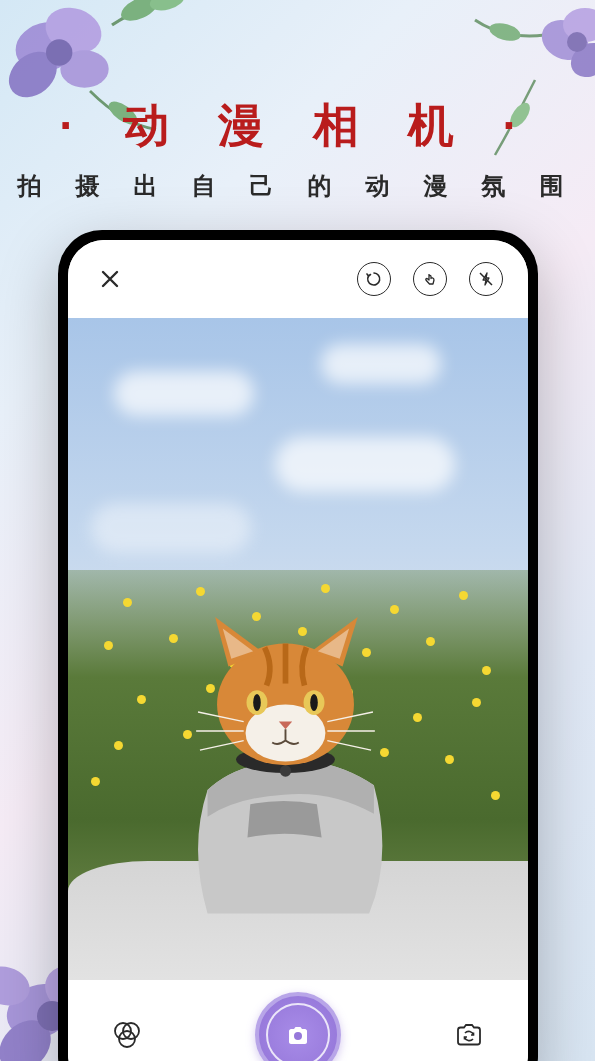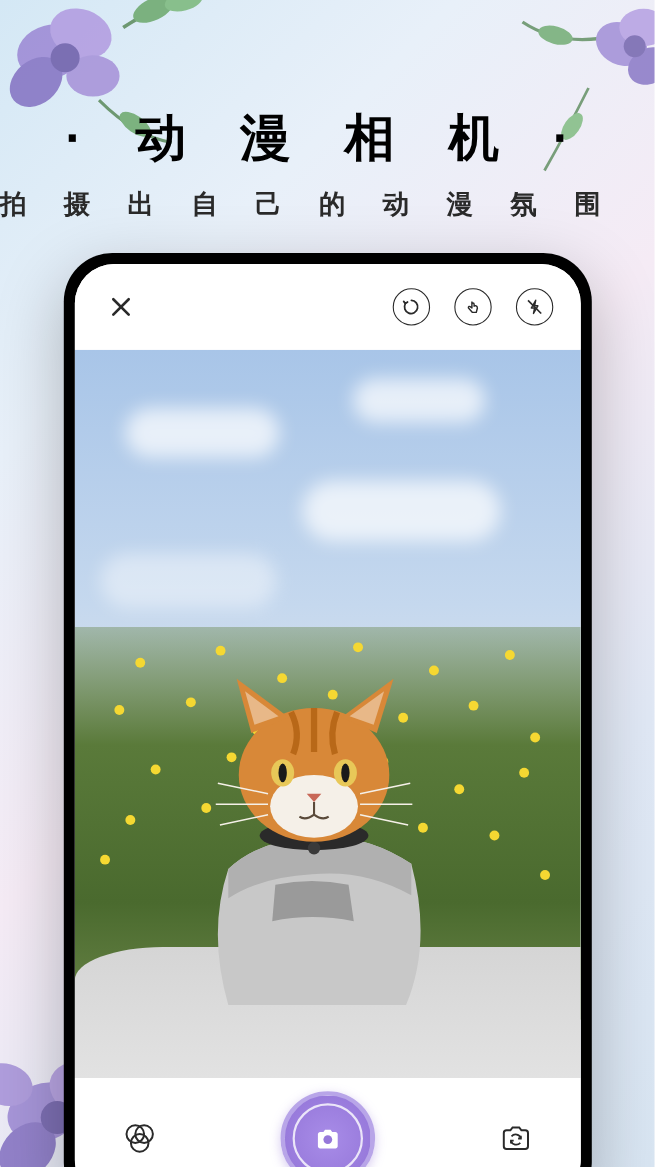--- a/index.html
+++ b/index.html
@@ -38,28 +38,29 @@
 
 .promo-title {
   position: absolute;
   top: 95px;
   left: 0;
   width: 100%;
   text-align: center;
   font-size: 46px;
   font-weight: 900;
   letter-spacing: 18px;
-  color: #000000;
+  color: #b91c1c;
   font-family: "Heiti SC", "SimHei", sans-serif;
 }
 .promo-subtitle {
   position: absolute;
   top: 170px;
   left: 0;
   width: 100%;
+  text-align: center;
   font-size: 24px;
   font-weight: 600;
   letter-spacing: 14px;
   color: #2a2a2a;
   font-family: "KaiTi", "STKaiti", cursive, serif;
 }
 
 
 .phone {
   position: absolute;

